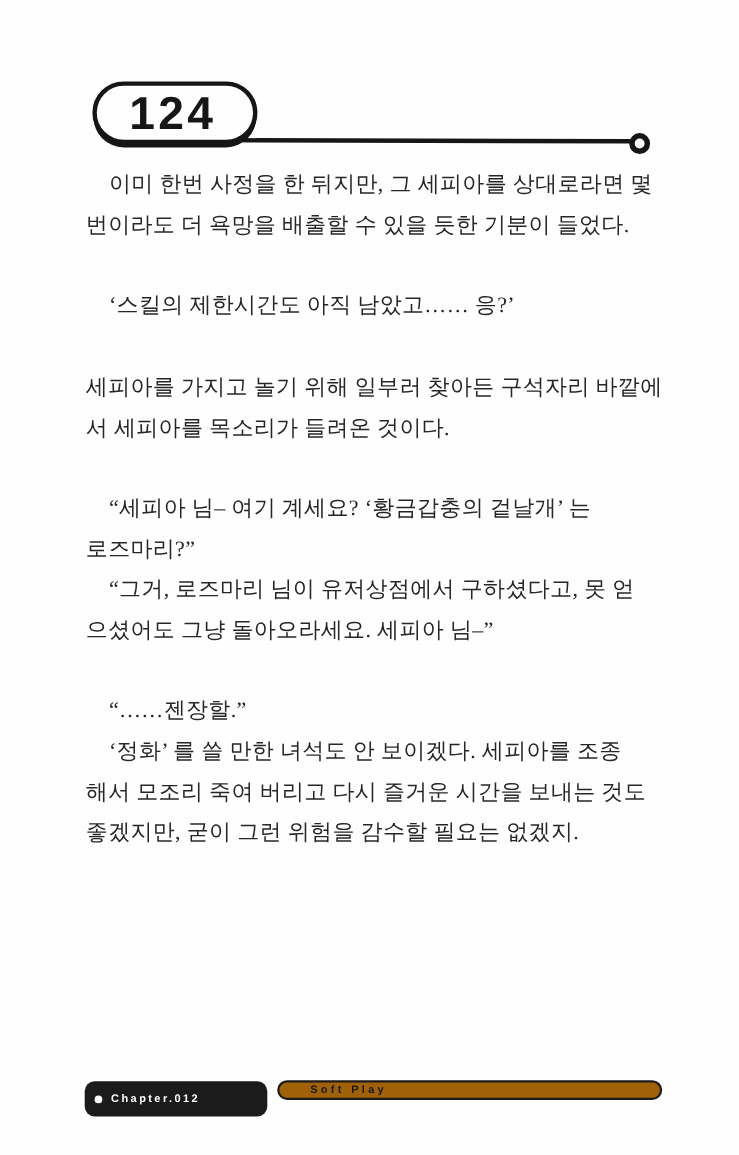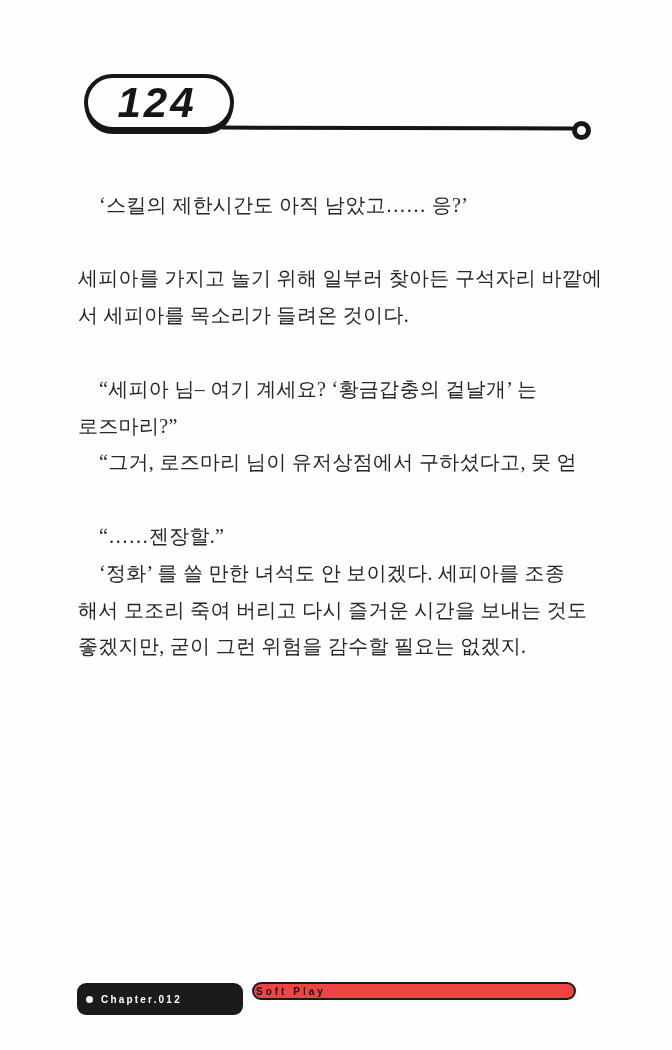--- a/index.html
+++ b/index.html
@@ -20,21 +20,21 @@
     width: 142px; height: 49px;
     background: #fefefe;
     border: 4px solid #161616;
     border-radius: 30px;
     box-shadow: 0 4px 0 -1px #161616;
     display: flex; align-items: center; justify-content: center;
     z-index: 2;
   }
   .page-number {
     font-family: "Liberation Sans", sans-serif;
-    font-weight: bold; font-style: italic;
+    font-weight: bold; 
     font-size: 42px; letter-spacing: 3px;
     color: #161616;
     padding-right: 4px;
   }
   .header-rule {
     position: absolute;
     left: 220px; top: 126px;
     width: 354px; height: 4px;
     background: #161616;
     border-radius: 2px;
@@ -84,25 +84,25 @@
     color: #ffffff;
     font-size: 10px; font-weight: bold;
     letter-spacing: 2.2px;
     margin-left: 8px;
     padding-top: 1px;
   }
   .footer-title-pill {
     position: absolute;
     left: 252px; top: 982px;
     width: 318px; height: 14px;
-    background: #ef4444;
+    background: #a16207;
     border: 2px solid #1b1b1b;
     border-radius: 10px;
     display: flex; align-items: center;
-    padding-left: 2px;
+    padding-left: 28px;
     font-family: "Liberation Sans", sans-serif;
   }
   .title-label {
     color: #161616;
     font-size: 10px; font-weight: bold;
     letter-spacing: 3px;
     padding-top: 1px;
   }
 </style>
 </head>
@@ -111,37 +111,42 @@
 <div class="page">
 
   <div class="page-number-pill">
     <span class="page-number">124</span>
   </div>
   <div class="header-rule"></div>
   <div class="header-ring"></div>
 
   <main class="body-text">
 
+    <p class="para">
+      <span class="line indent">이미 한번 사정을 한 뒤지만, 그 세피아를 상대로라면 몇</span>
+      <span class="line">번이라도 더 욕망을 배출할 수 있을 듯한 기분이 들었다.</span>
+    </p>
 
     <p class="para gap">
       <span class="line indent">‘스킬의 제한시간도 아직 남았고…… 응?’</span>
     </p>
 
     <p class="para gap">
       <span class="line">세피아를 가지고 놀기 위해 일부러 찾아든 구석자리 바깥에</span>
       <span class="line">서 세피아를 목소리가 들려온 것이다.</span>
     </p>
 
     <p class="para gap">
       <span class="line indent">“세피아 님– 여기 계세요? ‘황금갑충의 겉날개’ 는</span>
       <span class="line">로즈마리?”</span>
     </p>
 
     <p class="para">
       <span class="line indent">“그거, 로즈마리 님이 유저상점에서 구하셨다고, 못 얻</span>
+      <span class="line">으셨어도 그냥 돌아오라세요. 세피아 님–”</span>
     </p>
 
     <p class="para gap">
       <span class="line indent">“……젠장할.”</span>
     </p>
 
 
     <p class="para">
       <span class="line indent">‘정화’ 를 쓸 만한 녀석도 안 보이겠다. 세피아를 조종</span>
       <span class="line">해서 모조리 죽여 버리고 다시 즐거운 시간을 보내는 것도</span>

